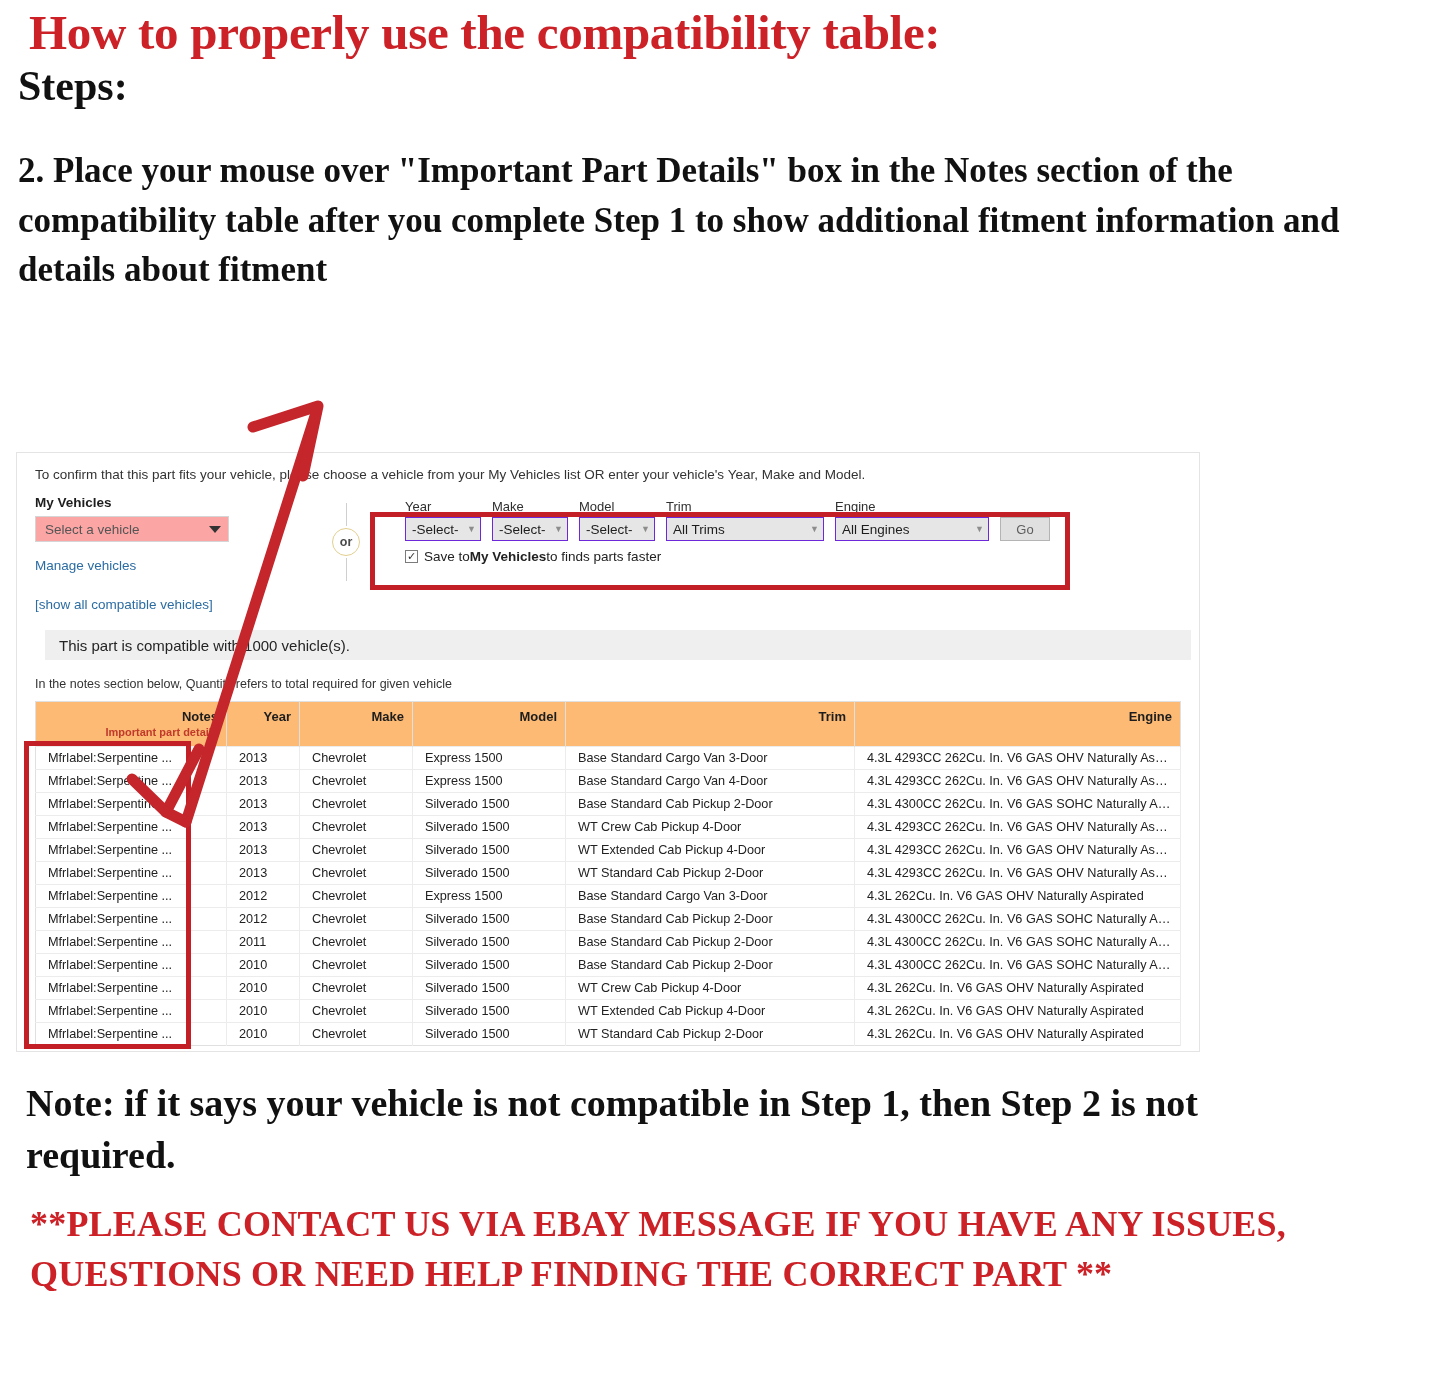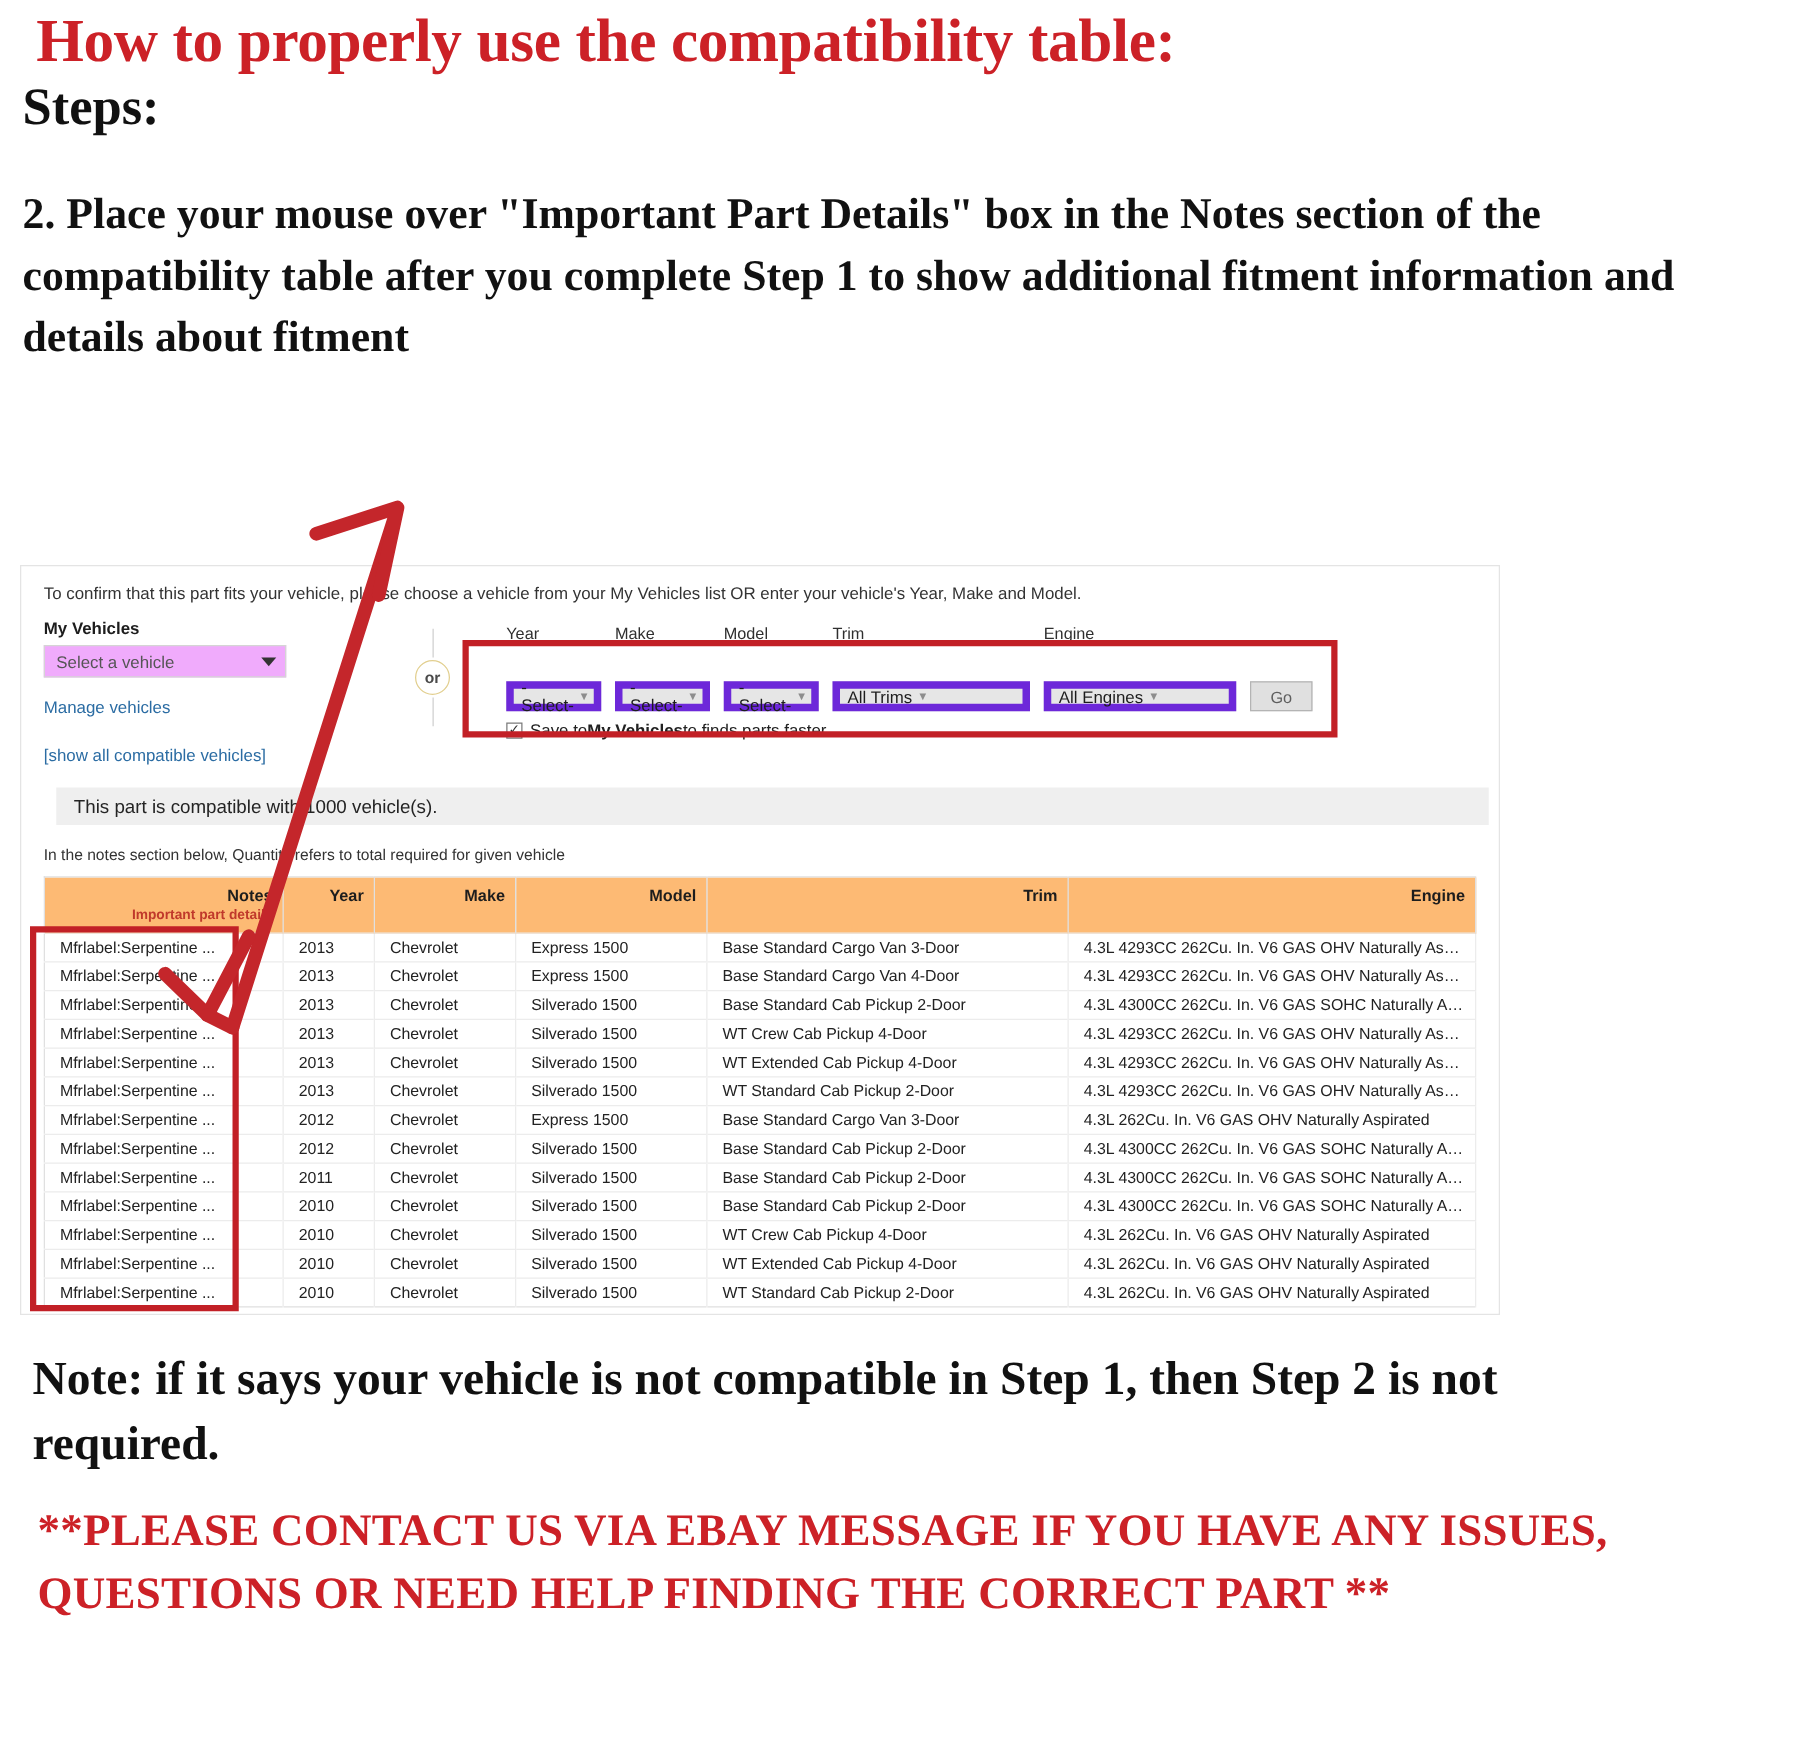--- a/index.html
+++ b/index.html
@@ -83,21 +83,21 @@
   .cp-title{
     font-size:16.5px;font-weight:bold;color:#1d1d1d;
     letter-spacing:-0.2px;margin:0 0 9px 0;
   }
   .cp-sub{font-size:13.5px;color:#333;margin:0 0 13px 0;}
 
   .cp-cols{display:flex;align-items:flex-start;}
   .cp-left{width:252px;flex:none;}
   .lbl-strong{font-size:13.5px;font-weight:bold;color:#1d1d1d;margin-bottom:6px;}
   .veh-select{
-    width:194px;height:26px;border:1px solid #d5d5d5;background:#f0abfc;
+    width:194px;height:26px;border:1px solid #d5d5d5;background:#fca5a5;
     display:flex;align-items:center;justify-content:space-between;
     padding:0 7px 0 9px;box-sizing:border-box;font-size:13.5px;color:#555;
   }
   .caret-dn{
     width:0;height:0;border-left:6px solid transparent;border-right:6px solid transparent;
     border-top:7px solid #333;
   }
   .link-blue{color:#2b6ca3;font-size:13.5px;}
   .mg-veh{margin-top:16px;}
   .show-all{margin-top:24px;}
@@ -117,23 +117,23 @@
   #form-red-box{
     position:absolute;left:370px;top:512px;width:700px;height:78px;
     border:5px solid #c22026;box-sizing:border-box;background:transparent;
     z-index:6;
   }
   .form-fields{flex:1;padding-top:4px;}
   .fld-row{display:flex;align-items:flex-end;gap:11px;}
   .fld{display:flex;flex-direction:column;}
   .fld-label{font-size:13px;color:#2f2f2f;margin-bottom:3px;}
   .sel{
-    height:24px;border:6px solid #6d28d9;background:#e6e6e6;
-    display:flex;align-items:center;
-    box-sizing:border-box;font-size:13.5px;color:#1d1d1d;padding:0 0 0 6px;margin-top:28px;
+    height:24px;border:1px solid #6d28d9;background:#e6e6e6;
+    display:flex;align-items:center;justify-content:space-between;
+    box-sizing:border-box;font-size:13.5px;color:#1d1d1d;padding:0 0 0 6px;
   }
   .sel .arrow{
     width:17px;height:100%;display:flex;align-items:center;justify-content:center;
     font-size:9px;color:#8d8d8d;
   }
   .sel.w-sm{width:76px;}
   .sel.w-trim{width:158px;}
   .sel.w-eng{width:154px;}
   .go-btn{
     width:50px;height:24px;background:#e0e0e0;border:1px solid #b4b4b4;

